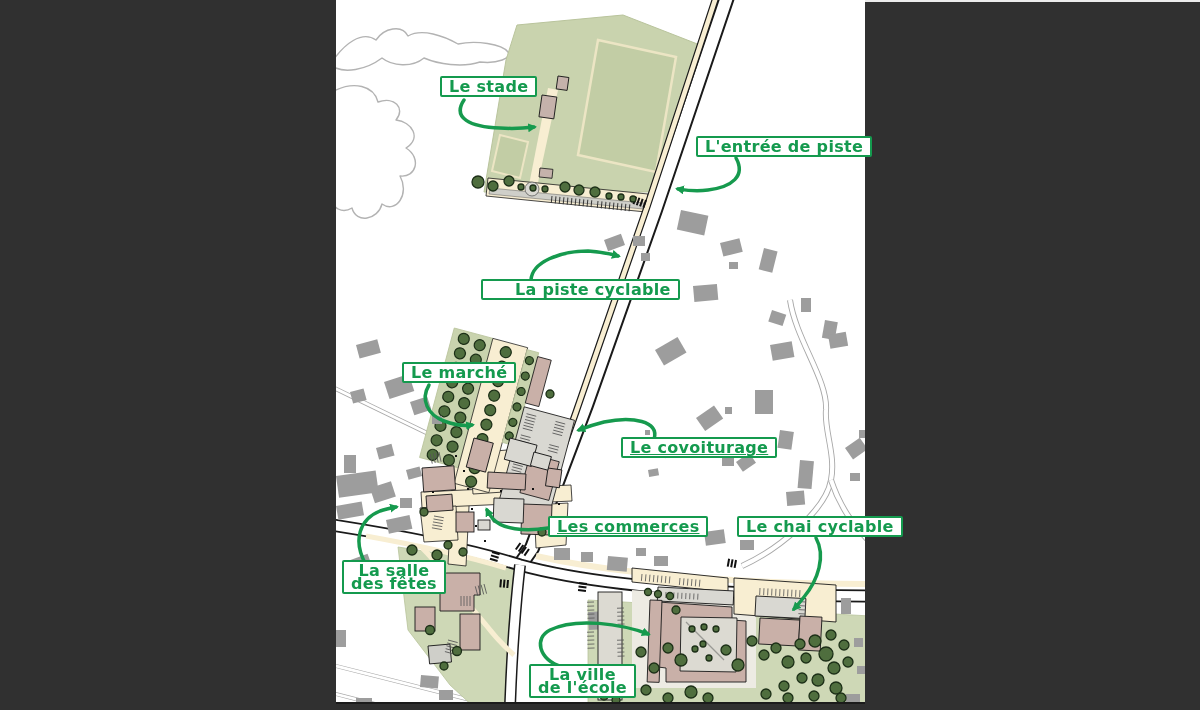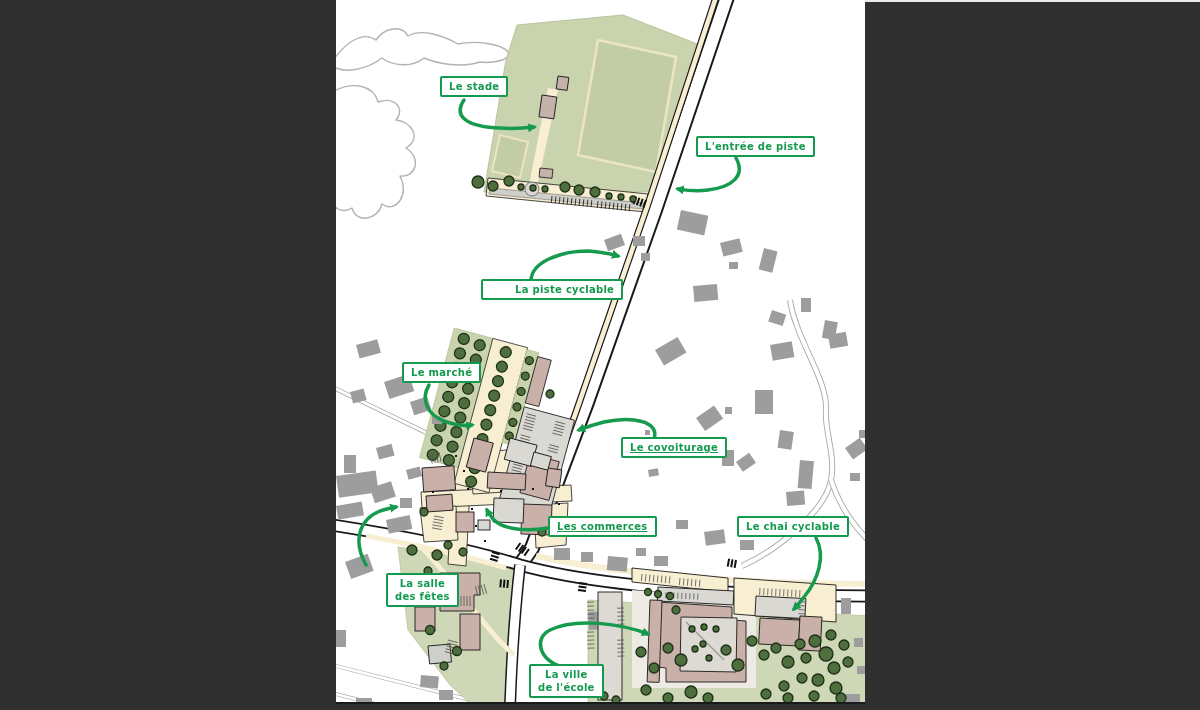--- a/index.html
+++ b/index.html
@@ -8,21 +8,21 @@
     background:#303030;font-family:"DejaVu Sans","Liberation Sans",sans-serif;
   }
   #top-edge{position:absolute;left:336px;top:0;width:864px;height:2px;background:#ececec;}
   #map-panel{
     position:absolute;left:336px;top:0;width:529px;height:702px;
     background:#ffffff;border-bottom:2px solid #1b1b1b;
   }
   #map-svg{position:absolute;left:0;top:0;}
   .map-label{
     position:absolute;background:#ffffff;border:2.5px solid #149a4e;border-radius:2px;
-    color:#149a4e;font-weight:bold;font-size:10px;line-height:13px;letter-spacing:.3px;
+    color:#149a4e;font-weight:bold;font-size:16px;line-height:13px;letter-spacing:.3px;
     padding:2px 7px;white-space:nowrap;text-align:center;z-index:5;
   }
   .map-label span{display:block;}
 </style>
 </head>
 <body>
 
 <div id="top-edge"></div>
 
 <div id="map-panel">
@@ -392,21 +392,21 @@
     </g>
   </svg>
 
   <div class="map-label" style="left:104px;top:76px;">Le stade</div>
   <div class="map-label" style="left:360px;top:136px;">L'entrée de piste</div>
   <div class="map-label" style="left:145px;top:279px;padding-left:32px;">La piste cyclable</div>
   <div class="map-label" style="left:66px;top:362px;">Le marché</div>
   <div class="map-label" style="left:285px;top:437px;text-decoration:underline;">Le covoiturage</div>
   <div class="map-label" style="left:212px;top:516px;text-decoration:underline;">Les commerces</div>
   <div class="map-label" style="left:401px;top:516px;">Le chai cyclable</div>
-  <div class="map-label" style="left:6px;top:573px;margin-left:44px;">
+  <div class="map-label" style="left:6px;top:560px;">
     <span>La salle</span>
     <span>des fêtes</span>
   </div>
   <div class="map-label" style="left:193px;top:664px;">
     <span>La ville</span>
     <span>de l'école</span>
   </div>
 </div>
 
 </body></html>

